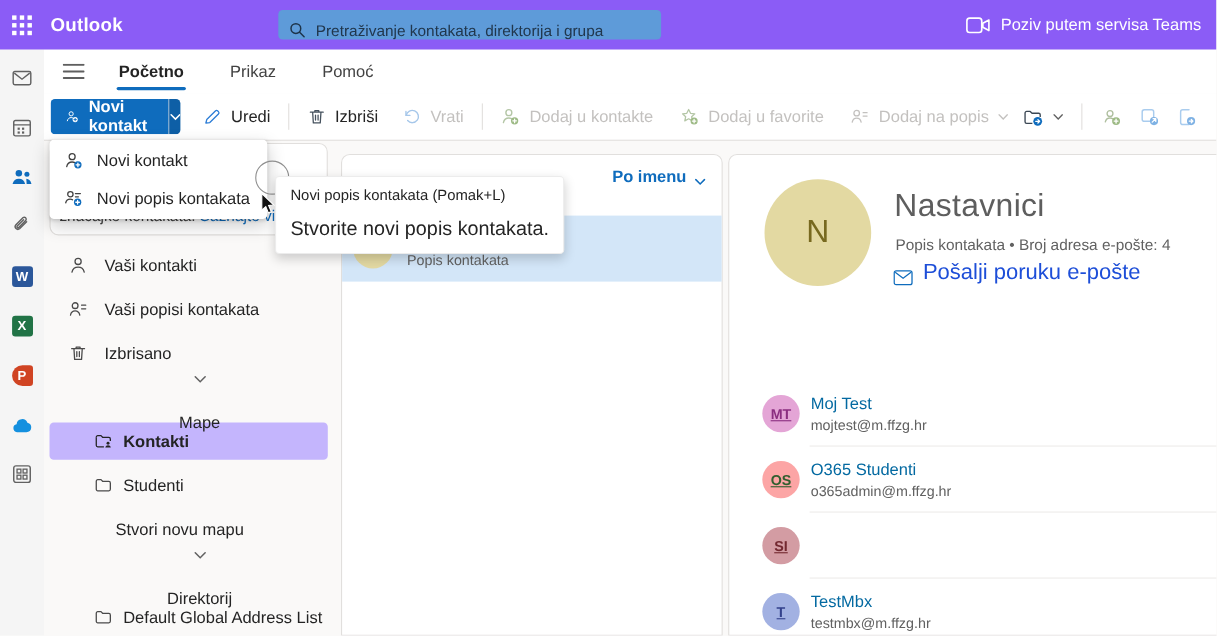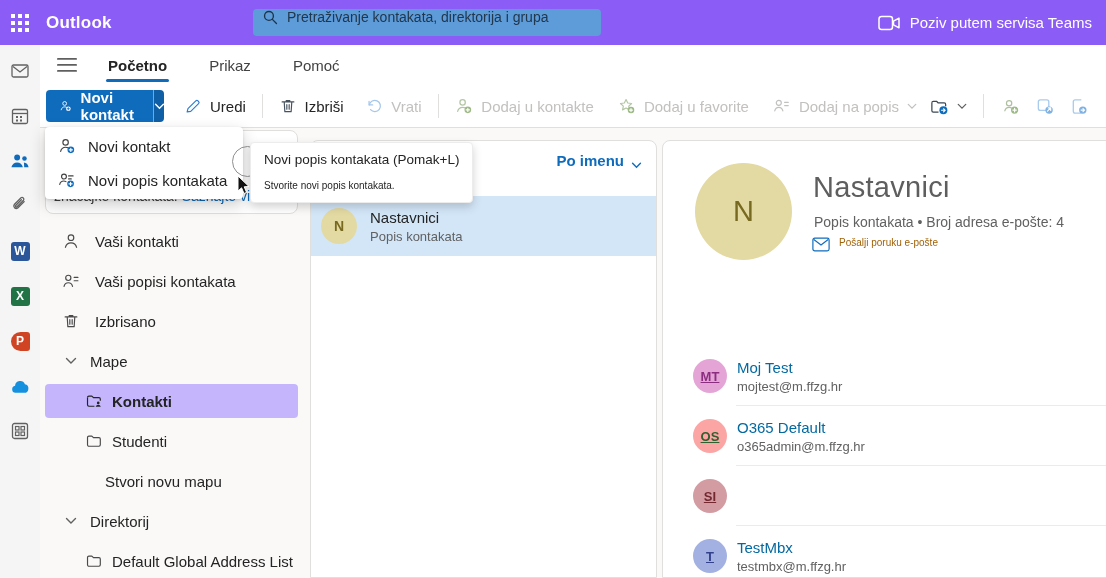--- a/index.html
+++ b/index.html
@@ -4,21 +4,21 @@
 <style>
   * { box-sizing: border-box; margin: 0; padding: 0; }
   html,body { width:1106px; height:578px; }
   body { font-family:"Liberation Sans", sans-serif; background:#FAF9F8; overflow:hidden; }
   .page { position:relative; width:1106px; height:578px; background:#FAF9F8; overflow:hidden; }
 
   
   .topbar { position:absolute; left:0; top:0; width:1106px; height:45px; background:#8b5cf6; display:flex; align-items:center; color:#fff; z-index:40; }
   .waffle-btn { width:40px; height:45px; display:flex; align-items:center; justify-content:center; cursor:pointer; }
   .app-title { font-size:17px; font-weight:bold; margin-left:6px; letter-spacing:.2px; }
-  .search-box { position:absolute; left:253px; top:9px; width:348px; height:27px; background:#5E9BD9; border-radius:4px; display:flex; align-items:flex-start; padding:0 9px; }
+  .search-box { position:absolute; left:253px; top:9px; width:348px; height:27px; background:#5E9BD9; border-radius:4px; display:flex; align-items:flex-end; padding:0 9px; }
   .search-box input { flex:1; border:none; outline:none; background:transparent; font-size:14px; color:#15293D; font-family:"Liberation Sans",sans-serif; margin-left:8px; }
   .search-box input::placeholder { color:#21374D; opacity:1; }
   .teams-call { position:absolute; right:14px; top:0; height:45px; display:flex; align-items:center; gap:10px; font-size:15px; cursor:pointer; }
 
   
   .leftrail { position:absolute; left:0; top:45px; width:40px; height:533px; background:#F5F5F5; display:flex; flex-direction:column; align-items:center; padding-top:16px; gap:25px; z-index:5; }
   .rail-icon { width:20px; height:20px; display:flex; align-items:center; justify-content:center; cursor:pointer; }
   .brand-tile { width:19px; height:19px; border-radius:3px; display:flex; align-items:center; justify-content:center; color:#fff; font-size:12px; font-weight:bold; }
 
   
@@ -37,53 +37,53 @@
   .tbtn { display:flex; align-items:center; gap:8px; font-size:15px; color:#242424; padding:0 6px; height:32px; cursor:pointer; white-space:nowrap; }
   .tbtn.disabled { color:#C3C1BF; cursor:default; }
   .tsep { width:1px; height:24px; background:#E1DFDD; margin:0 10px; }
   .icon-btn { width:34px; height:32px; display:flex; align-items:center; justify-content:center; cursor:pointer; }
 
   
   .sidebar { position:absolute; left:45px; top:221px; width:253px; z-index:2; }
   .nav-row { height:40px; display:flex; align-items:center; font-size:15px; color:#242424; cursor:pointer; }
   .nav-row .ni { flex:0 0 auto; display:flex; align-items:center; justify-content:center; }
   .pad17 { padding-left:17px; } .pad20 { padding-left:20px; } .pad40 { padding-left:40px; } .pad60 { padding-left:60px; }
-  .gap15 { gap:15px; } .gap13 { gap:13px; } .gap9 { gap:9px; }
+  .gap15 { gap:15px; } .gap13 { gap:27px;flex-direction:column; } .gap9 { gap:9px; }
   .nav-row.selected { background:#c4b5fd; border-radius:4px; height:34px; margin:3px 0; font-weight:bold; }
 
   
   .callout-card { position:absolute; left:45px; top:130px; width:253px; height:84px; background:#fff; border:1px solid #E1DFDD; border-radius:8px; z-index:3; }
   .callout-card .txt { position:absolute; left:8px; bottom:9px; font-size:14px; color:#424242; white-space:nowrap; }
   .callout-card .lnk { color:#0F6CBD; cursor:pointer; }
 
   
   .ctx-menu { position:absolute; left:45px; top:127px; width:198px; background:#fff; border-radius:4px; box-shadow:0 6px 16px rgba(0,0,0,.20), 0 1px 3px rgba(0,0,0,.12); padding:2px 0; z-index:10; }
   .menu-item { height:34px; display:flex; align-items:center; gap:12px; padding:0 12px; font-size:15px; color:#242424; cursor:pointer; }
 
   
   .partial-circle { position:absolute; left:232px; top:146px; width:31px; height:31px; border:1.5px solid #8F8F8F; border-radius:50%; background:transparent; z-index:12; }
-  .tooltip { position:absolute; left:250px; top:142px; background:#fff; border:1px solid #ECECEC; border-radius:4px; box-shadow:0 4px 10px rgba(0,0,0,.18); padding:9px 13px 11px; z-index:15; white-space:nowrap; }
+  .tooltip { position:absolute; left:250px; top:160px; background:#fff; border:1px solid #ECECEC; border-radius:4px; box-shadow:0 4px 10px rgba(0,0,0,.18); padding:9px 13px 11px; z-index:15; white-space:nowrap; }
   .tooltip .t1 { font-size:13.5px; color:#242424; }
-  .tooltip .t2 { font-size:10px; color:#242424; margin-top:13px; }
+  .tooltip .t2 { font-size:18px; color:#242424; margin-top:13px; }
   .cursor { position:absolute; left:237px; top:176px; z-index:30; pointer-events:none; }
 
   
   .list-pane { position:absolute; left:310px; top:140px; width:347px; height:438px; background:#fff; border:1px solid #E1DFDD; border-radius:8px 8px 0 0; z-index:2; }
   .sort-row { position:absolute; top:11px; right:14px; display:flex; align-items:flex-end; gap:7px; color:#0F6CBD; font-size:15px; font-weight:bold; cursor:pointer; }
   .plist-item { position:absolute; left:0; top:55px; width:100%; height:60px; background:#D3E6F8; display:flex; align-items:center; padding:0 10px; gap:13px; cursor:pointer; }
   .avatar-sm { width:36px; height:36px; border-radius:50%; display:flex; align-items:center; justify-content:center; font-size:14px; font-weight:bold; flex:0 0 auto; }
   .plist-item .nm { font-size:15px; color:#242424; }
   .plist-item .sub { font-size:13px; color:#616161; margin-top:3px; }
 
   
   .detail-pane { position:absolute; left:662px; top:140px; width:450px; height:438px; background:#fff; border:1px solid #E1DFDD; border-radius:8px 0 0 0; z-index:2; }
   .avatar-lg { position:absolute; left:32px; top:22px; width:97px; height:97px; border-radius:50%; display:flex; align-items:center; justify-content:center; font-size:29px; }
   .d-name { position:absolute; left:150px; top:30px; font-size:29px; font-weight:300; color:#5E5E5E; letter-spacing:.3px; }
   .d-meta { position:absolute; left:151px; top:73px; font-size:14px; color:#616161; }
-  .d-send { position:absolute; left:149px; top:96px; display:flex; align-items:flex-start; gap:9px; font-size:10px; color:#a16207; cursor:pointer; }
+  .d-send { position:absolute; left:149px; top:96px; display:flex; align-items:flex-end; gap:9px; font-size:20px; color:#1d4ed8; cursor:pointer; }
   .members { position:absolute; left:30px; top:205px; right:0; }
   .member-row { position:relative; height:60px; display:flex; align-items:center; gap:10px; cursor:pointer; }
   .avatar-m { width:34px; height:34px; border-radius:50%; display:flex; align-items:center; justify-content:center; font-size:13px; font-weight:bold; flex:0 0 auto;text-decoration:underline; }
   .member-row .mi { padding-top:1px; }
   .member-row .mn { font-size:15px; color:#0369a1; }
   .member-row .me { font-size:13px; color:#616161; margin-top:3px; }
   .member-row .divider { position:absolute; left:43px; right:0; bottom:0; height:1px; background:#EDEBE9; }
 </style>
 </head>
 <body>
@@ -471,21 +471,21 @@
           <div class="mn">Moj Test</div>
           <div class="me">mojtest@m.ffzg.hr</div>
         </div>
         <div class="divider"></div>
       </div>
       <div class="member-row">
         <div class="avatar-m" style="background-color: #fca5a5; color: rgb(49, 95, 47);">
           <span>OS</span>
         </div>
         <div class="mi">
-          <div class="mn">O365 Default</div>
+          <div class="mn">O365 Studenti</div>
           <div class="me">o365admin@m.ffzg.hr</div>
         </div>
         <div class="divider"></div>
       </div>
       <div class="member-row">
         <div class="avatar-m" style="background-color: rgb(211, 156, 163); color: rgb(115, 40, 48);">
           <span>SI</span>
         </div>
         <div class="divider"></div>
       </div>

